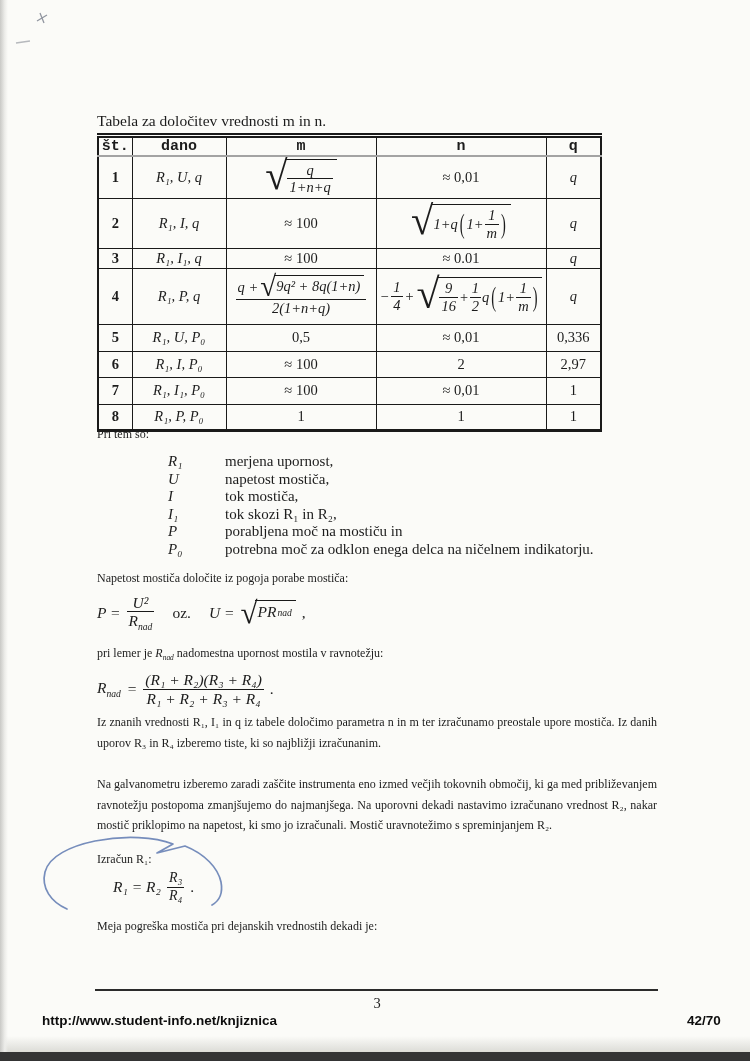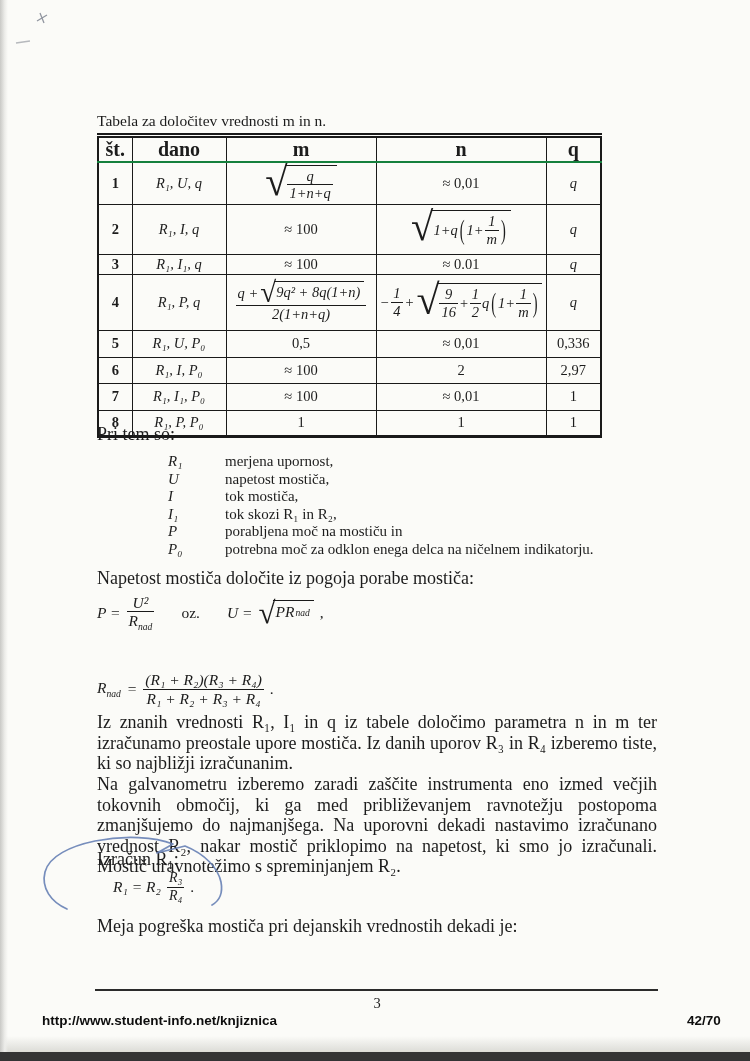--- a/index.html
+++ b/index.html
@@ -19,42 +19,42 @@
   .scan-edge-bottom{left:0;top:1052px;width:750px;height:9px;background:#343434;}
   .scan-shade-bottom{left:0;top:1036px;width:750px;height:16px;
     background:linear-gradient(to bottom,rgba(215,215,210,0),#dcdcd7);}
 
   
   .caption{left:97px;top:112px;font-size:15.5px;}
   table.tbl{left:97px;top:133px;border-collapse:collapse;table-layout:fixed;width:503px;
     border:2px solid #1a1a1a;border-top:5px double #1a1a1a;border-bottom:3px solid #1a1a1a;}
   table.tbl td,table.tbl th{border:1.5px solid #1a1a1a;text-align:center;vertical-align:middle;
     padding:0 2px;font-size:14.5px;overflow:hidden;}
-  table.tbl th{font-weight:bold;font-size:20px;border-bottom:2px solid #15803d;}
+  table.tbl th{font-weight:bold;font-size:15px;border-bottom:2px solid #a3a3a3;font-family:Liberation Mono, monospace;}
   tr.h-hdr{height:19px;} tr.h-r1{height:42px;} tr.h-r2{height:50px;} tr.h-r3{height:20px;}
   tr.h-r4{height:56px;} tr.h-r5{height:27px;} tr.h-r6{height:26px;} tr.h-r7{height:27px;} tr.h-r8{height:26px;}
   .it{font-style:italic;}
   .up{font-style:normal;}
 
   
   .math{font-style:italic;}
   .mrow{display:inline-flex;align-items:center;justify-content:center;gap:2px;}
   .frac{display:inline-flex;flex-direction:column;vertical-align:middle;text-align:center;line-height:1.15;}
   .frac .num{border-bottom:1.3px solid #1a1a1a;padding:0 2px;}
   .frac .den{padding:0 2px;}
   .sqrt{display:inline-flex;align-items:flex-start;}
   .sqrt .rad{font-style:normal;line-height:0.82;font-size:200%;margin-right:-2px;}
   .sqrt.tall .rad{font-size:280%;line-height:0.85;}
   .sqrt .bar{border-top:1.4px solid #1a1a1a;padding:2px 4px 0 2px;display:inline-flex;align-items:center;gap:1px;}
   .paren{display:inline-block;transform:scaleY(1.9);font-style:normal;padding:0 1px;}
   .fs13{font-size:13px;} .fs12{font-size:12.5px;}
   sub{font-size:0.62em;}
 
   
-  .txt{font-size:18px;line-height:20.5px;}
+  .txt{font-size:12px;line-height:20.5px;}
   .just{text-align:justify;width:560px;font-family:Liberation Serif, serif;}
   .defrow{line-height:17.6px;font-size:15px;}
   .defsym{display:inline-block;width:57px;font-style:italic;font-family:Liberation Serif, serif;}
 
   .math-line{font-size:15.5px;display:flex;align-items:center;gap:6px;}
 
   
   .footer-rule{left:95px;top:989px;width:563px;height:2px;background:#2b2b2b;}
   .page-num{left:97px;top:995px;width:560px;text-align:center;font-size:14.5px;}
   .footer-sans{font-family:"Liberation Sans","DejaVu Sans",sans-serif;font-weight:bold;font-size:13.5px;color:#0d0d0d;}
@@ -232,32 +232,33 @@
   </div>
 
   <div class="abs txt" style="left:97px;top:568px">Napetost mostiča določite iz pogoja porabe mostiča:</div>
 
   <div class="abs math math-line" style="left:97px;top:592px;height:42px">
     <span>P =</span>
     <span class="frac">
         <span class="num">U²</span>
         <span class="den"><span>R</span><sub>nad</sub></span>
       </span>
-    <span class="up" style="margin:0 21px">oz.</span>
+    <span class="up" style="margin:0 12px">oz.</span>
     <span>U =</span>
     <span class="sqrt">
         <span class="rad">√</span>
         <span class="bar">
           <span>PR</span>
           <sub>nad</sub>
         </span>
       </span>
     <span class="up">,</span>
   </div>
 
+  <div class="abs txt" style="left:97px;top:643px"><span>pri lemer je </span><span class="it">R</span><sub class="it">nad</sub><span> nadomestna upornost mostila v ravnotežju:</span></div>
 
   <div class="abs math math-line" style="left:97px;top:668px;height:42px">
     <span><span>R</span><sub>nad</sub></span>
     <span>=</span>
     <span class="frac">
         <span class="num">(R₁ + R₂)(R₃ + R₄)</span>
         <span class="den">R₁ + R₂ + R₃ + R₄</span>
       </span>
     <span class="up">.</span>
   </div>

